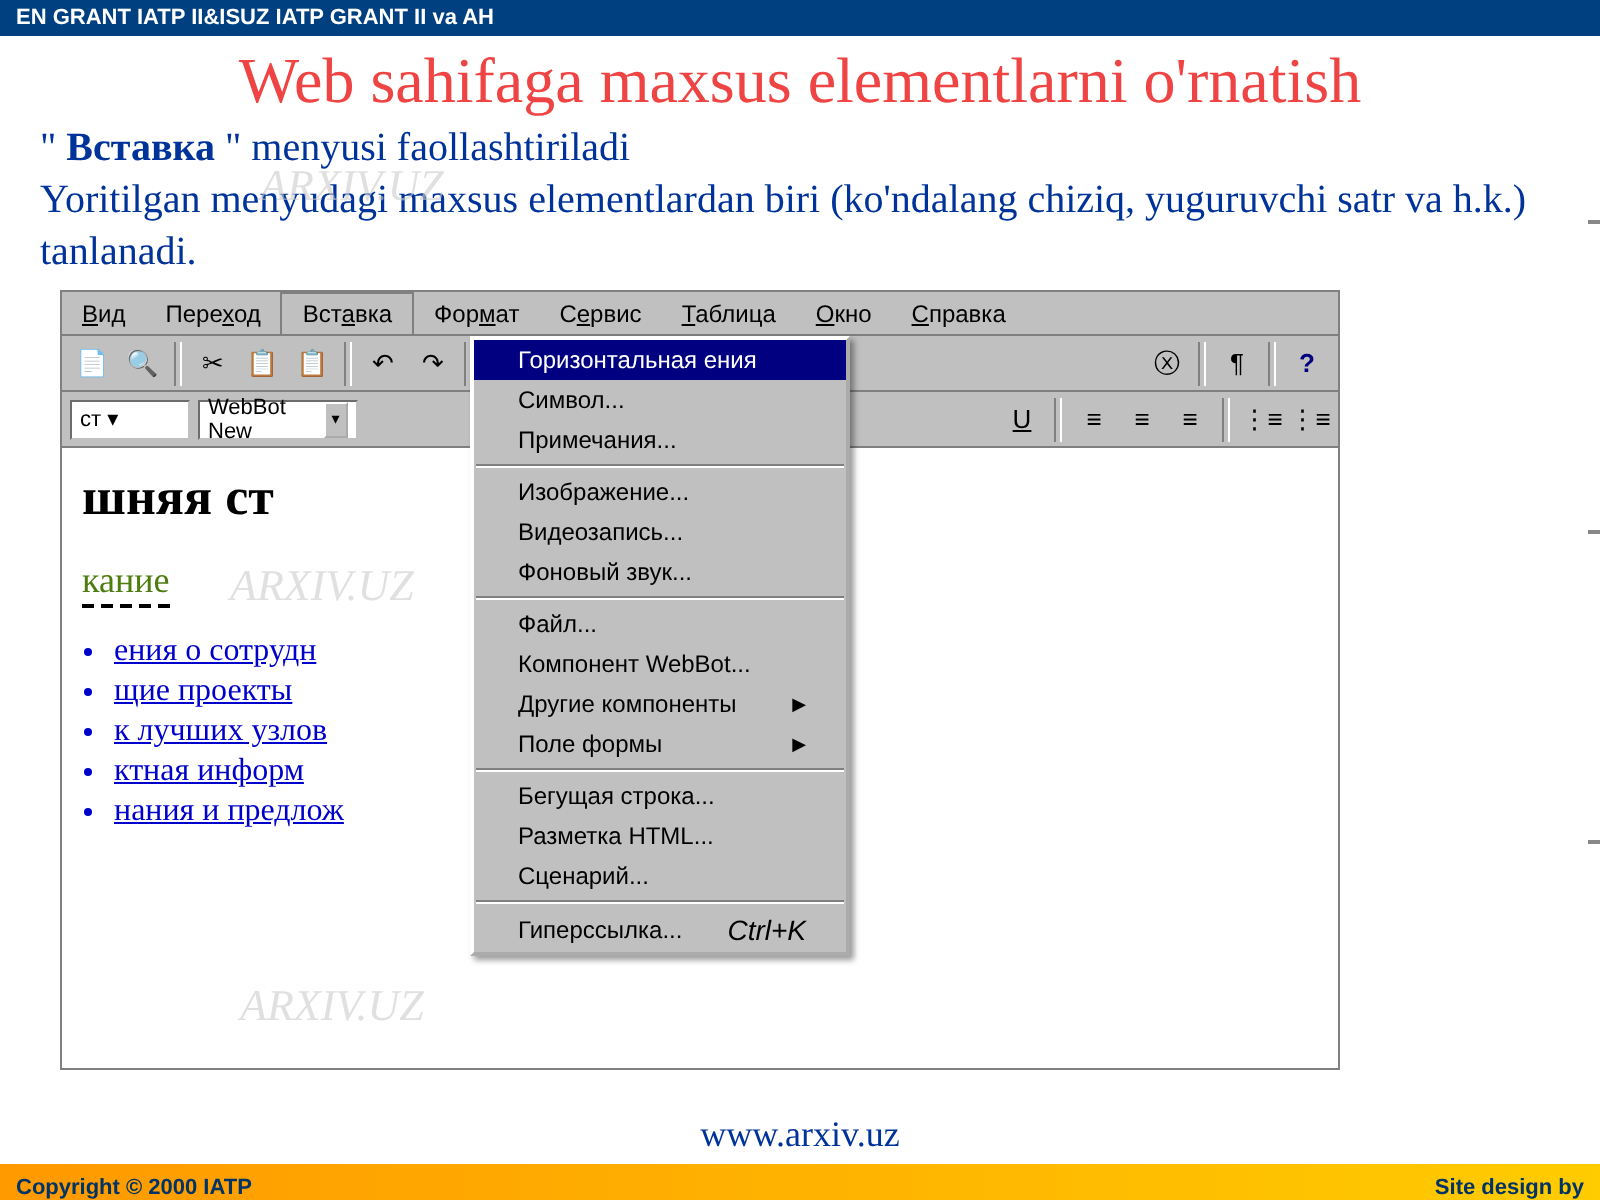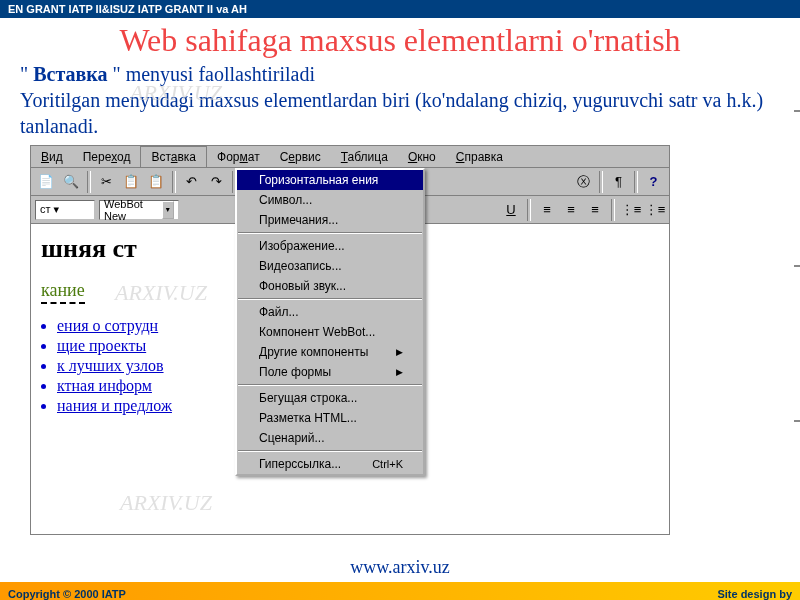--- a/index.html
+++ b/index.html
@@ -34,21 +34,21 @@
   .page-heading { font-family: "Times New Roman", serif; font-size: 26px; font-weight: bold; color: #000; }
   .page-subheading { font-family: "Times New Roman", serif; font-size: 18px; color: #4d7c0f; margin-top: 16px; border-bottom: 2px dashed #000; display: inline-block; padding-bottom: 1px; }
   .bullets { margin-top: 12px; }
   .bullets li { font-family: "Times New Roman", serif; font-size: 16px; color: #0000cc; text-decoration: underline; list-style: disc; margin-left: 16px; padding: 1px 0; }
   
   .dropdown { position: absolute; top: 22px; left: 204px; width: 190px; background: #c0c0c0; border: 2px outset #fff; box-shadow: 2px 2px 3px rgba(0,0,0,0.4); z-index: 10; }
   .dd-item { font-size: 12px; padding: 3px 20px 3px 22px; color: #000; display: flex; justify-content: space-between; align-items: center; cursor: pointer; }
   .dd-item.highlighted { background: #000080; color: #fff; }
   .dd-sep { height: 1px; border-top: 1px solid #808080; border-bottom: 1px solid #fff; margin: 2px 1px; }
   .dd-arrow { font-size: 9px; }
-  .dd-shortcut { font-size: 11px; }
+  .dd-shortcut { font-size: 14px; font-style: italic; }
   
   .watermark { position: absolute; color: #ccc; font-size: 22px; font-family: "Times New Roman", serif; font-style: italic; opacity: 0.6; pointer-events: none; }
   .wm1 { top: 80px; left: 130px; }
   .wm2 { top: 280px; left: 115px; }
   .wm3 { top: 490px; left: 120px; }
   
   .url-text { position: absolute; bottom: 22px; left: 50%; transform: translateX(-50%); color: #003399; font-size: 18px; font-family: "Times New Roman", serif; }
   
   .bottom-bar { position: absolute; bottom: 0; left: 0; right: 0; background: linear-gradient(to right, #ff9900, #ffcc00); height: 18px; display: flex; justify-content: space-between; align-items: flex-end; padding: 0 8px; }
   .bottom-bar span { font-size: 11px; color: #003366; font-weight: bold; }

